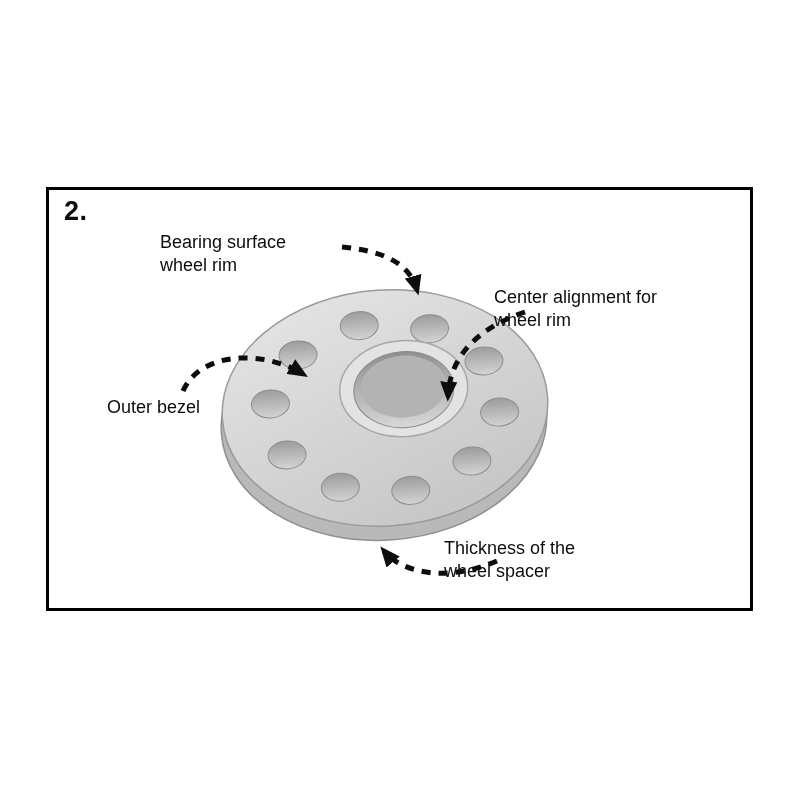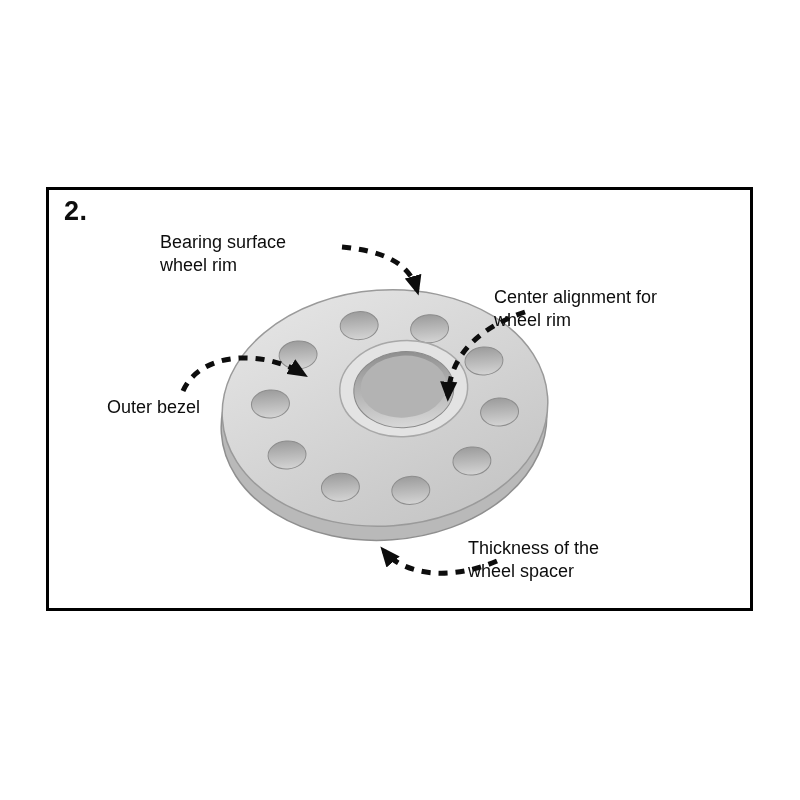--- a/index.html
+++ b/index.html
@@ -39,21 +39,21 @@
   }
   .label {
     position: absolute;
     font-size: 18px;
     line-height: 23px;
     white-space: pre-line;
   }
   .label-bearing   { left: 160px; top: 231px; width: 214px; }
   .label-center    { left: 494px; top: 286px; width: 222px; }
   .label-bezel     { left:  50px; top: 396px; width: 150px; text-align: right; }
-  .label-thickness { left: 468px; top: 537px; width: 226px; }
+  .label-thickness { left: 444px; top: 537px; width: 226px; }
 </style>
 </head>
 <body>
 
 <div class="stage">
 
   <div class="frame"></div>
 
   <svg class="diagram-svg" viewBox="0 0 800 800">
     <defs>

